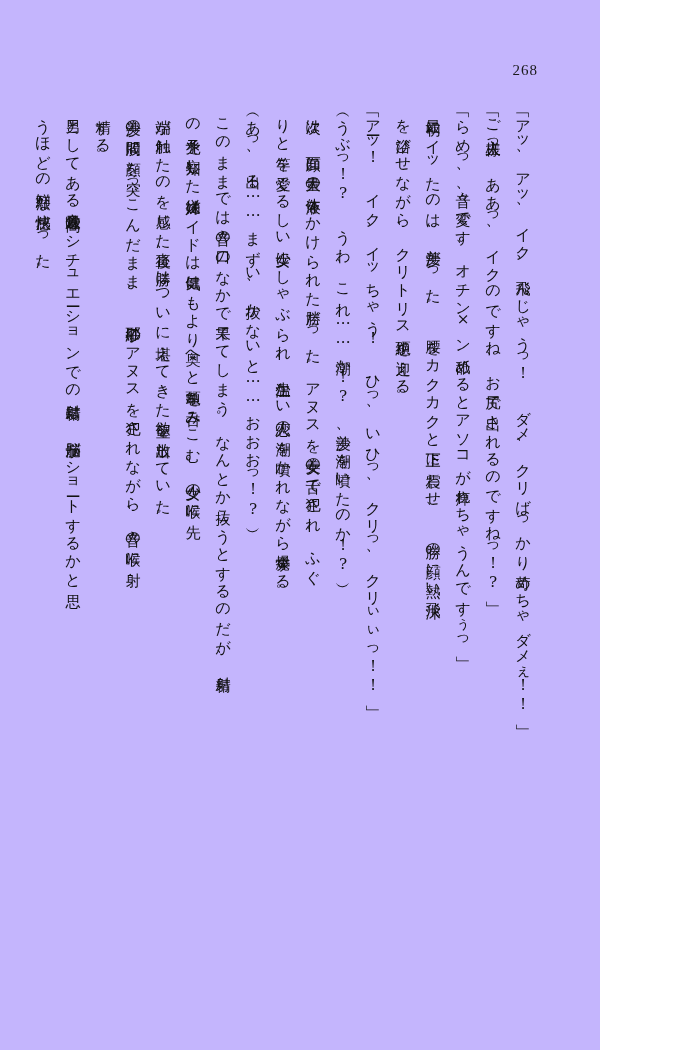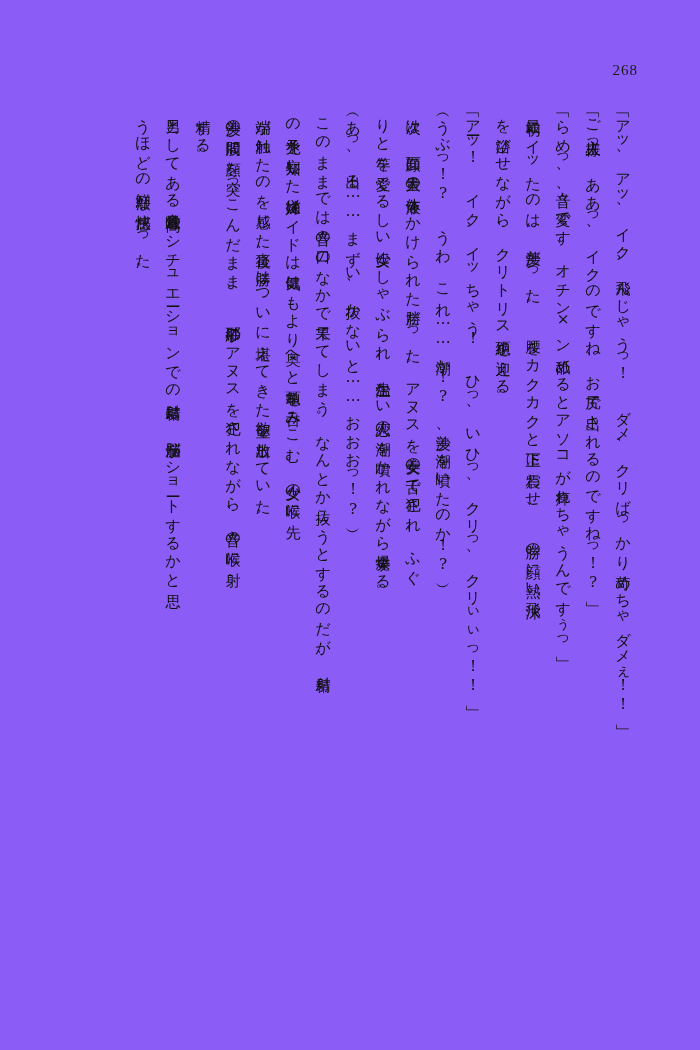--- a/index.html
+++ b/index.html
@@ -9,23 +9,23 @@
   }
   body {
     width: 700px;
     height: 1050px;
     overflow: hidden;
     font-family: "DejaVu Serif", "Liberation Serif", serif;
     color: #111111;
   }
   .page {
     position: relative;
-    width: 700px;
+    width: 600px;
     height: 1050px;
-    background: #8b5cf6;
+    background: #c4b5fd;
   }
   .page-number {
     position: absolute;
     top: 62px;
     right: 62px;
     font-family: "Liberation Serif", "DejaVu Serif", serif;
     font-size: 15px;
     letter-spacing: 1px;
     color: #1a1a1a;
   }

